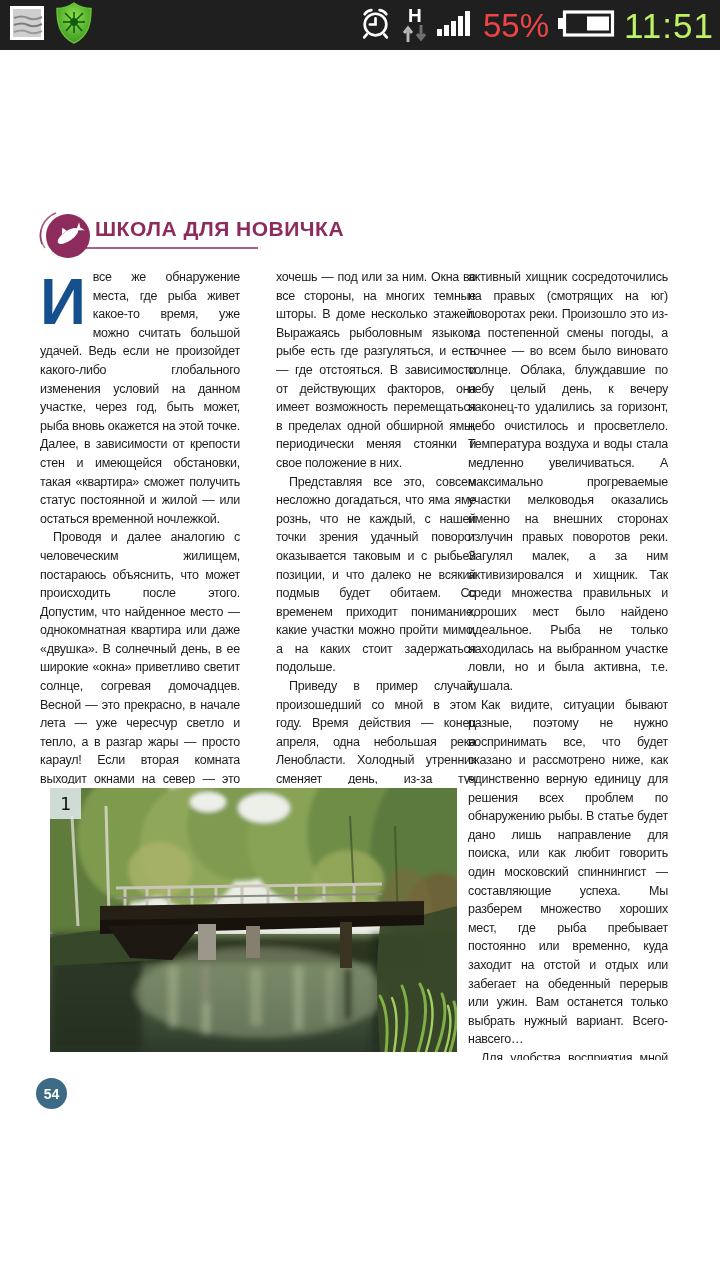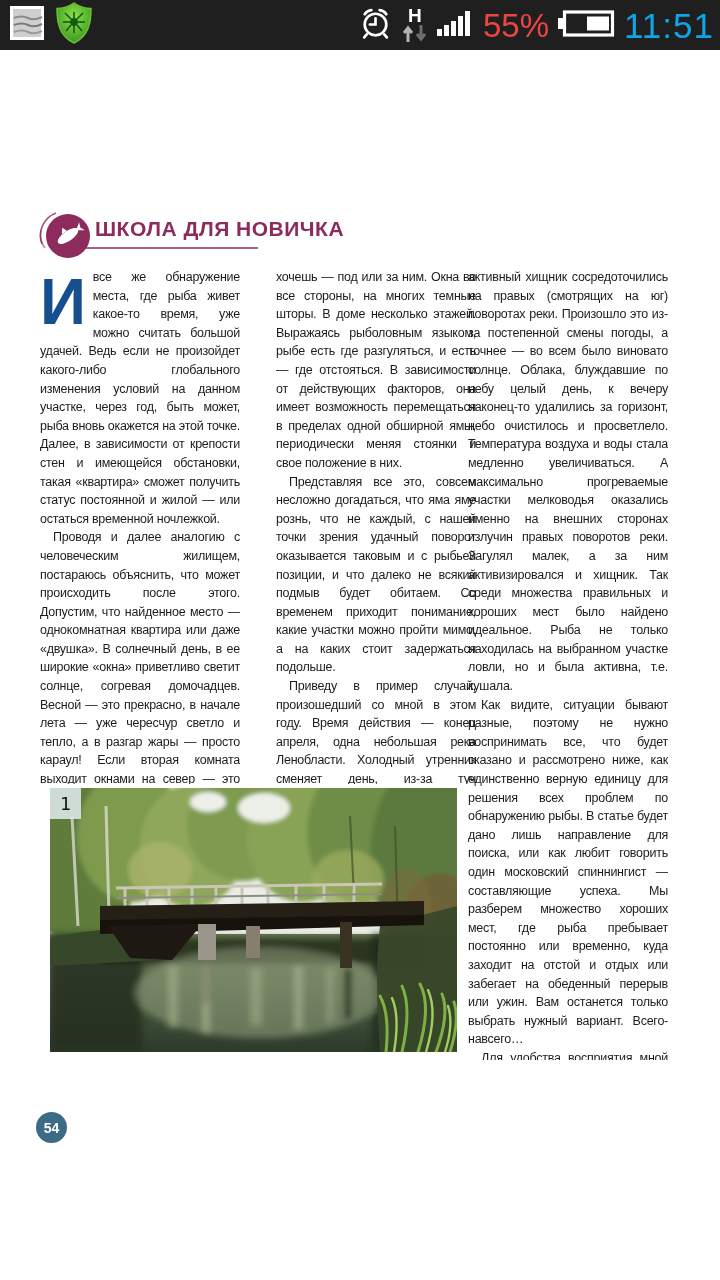--- a/index.html
+++ b/index.html
@@ -13,21 +13,21 @@
   .screen{position:relative;width:720px;height:1280px;background:#fff;overflow:hidden;
           font-family:"Liberation Sans",sans-serif;}
 
   
   .status-bar{position:absolute;top:0;left:0;width:720px;height:50px;
               background:var(--statusbar-bg,#1f1f1f);display:flex;align-items:center;
               padding:0 6px;}
   .sb-left{display:flex;align-items:center;gap:12px;margin-left:4px;}
   .sb-right{display:flex;align-items:center;gap:9px;margin-left:auto;}
   .sb-text{color:#ef4444;font-size:33px;line-height:1;}
-  .sb-time{color:#0ea5e9;font-size:35px;line-height:1;letter-spacing:1px;}
+  .sb-time{color:#bef264;font-size:35px;line-height:1;letter-spacing:1px;}
   .h-wrap{display:flex;flex-direction:column;align-items:center;line-height:1;margin-top:-2px;}
   .h-label{color:#fff;font-size:19px;font-weight:bold;}
 
   
   .ribbon{position:absolute;top:50px;background:linear-gradient(#8f9396,#c9cdd0);
           clip-path:polygon(0 0,100% 0,100% 74%,50% 100%,0 74%);
           display:flex;align-items:flex-start;justify-content:center;}
   .ribbon-menu{left:544px;width:50px;height:98px;}
   .menu-label{writing-mode:vertical-rl;color:#fff;font-size:21px;letter-spacing:2px;
               margin-top:6px;font-weight:400;}
@@ -56,21 +56,21 @@
            font-size:64px;line-height:56px;padding:6px 7px 8px 0;}
 
   .photo{position:absolute;top:738px;left:50px;width:407px;height:264px;overflow:hidden;}
   .photo-label{position:absolute;top:0;left:0;width:31px;height:31px;
                background:rgba(223,232,234,.88);color:#111;
                font-family:"DejaVu Sans Mono","Liberation Mono",monospace;
                font-size:18px;display:flex;align-items:center;justify-content:center;}
 
   .page-badge{position:absolute;top:1028px;left:36px;width:31px;height:31px;border-radius:50%;
               background:var(--badge-blue,#3d6a85);color:#fff;font-size:14px;font-weight:700;
-              display:flex;align-items:center;justify-content:center;margin-top:34px;}
+              display:flex;align-items:center;justify-content:center;}
 </style>
 </head>
 <body>
 
 <div class="screen">
 
   <div class="status-bar">
     <div class="sb-left">
       <span>
         <svg width="34" height="34" viewBox="0 0 34 34">

